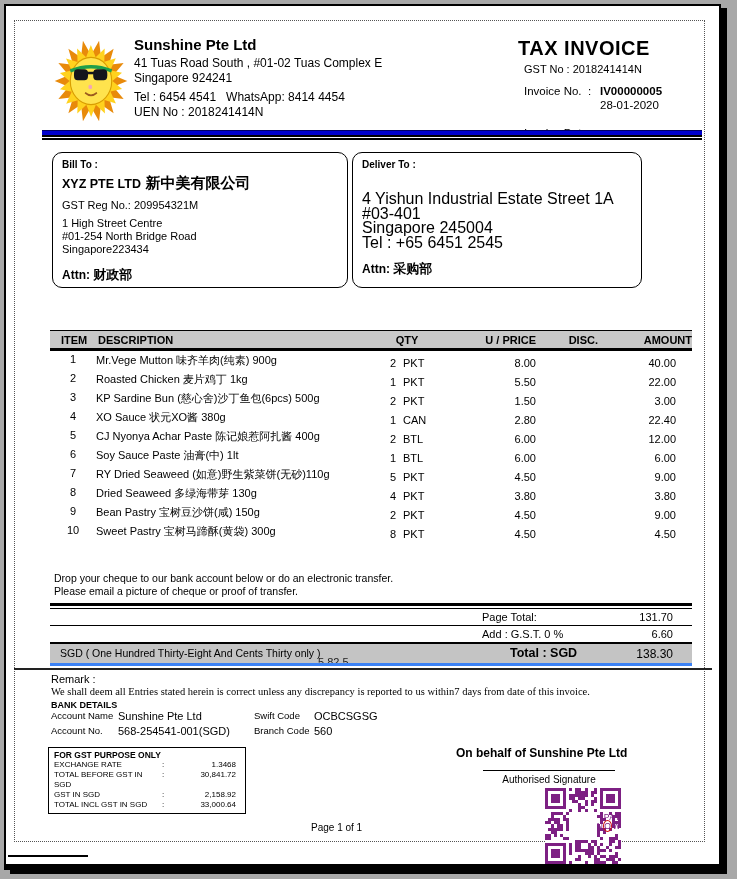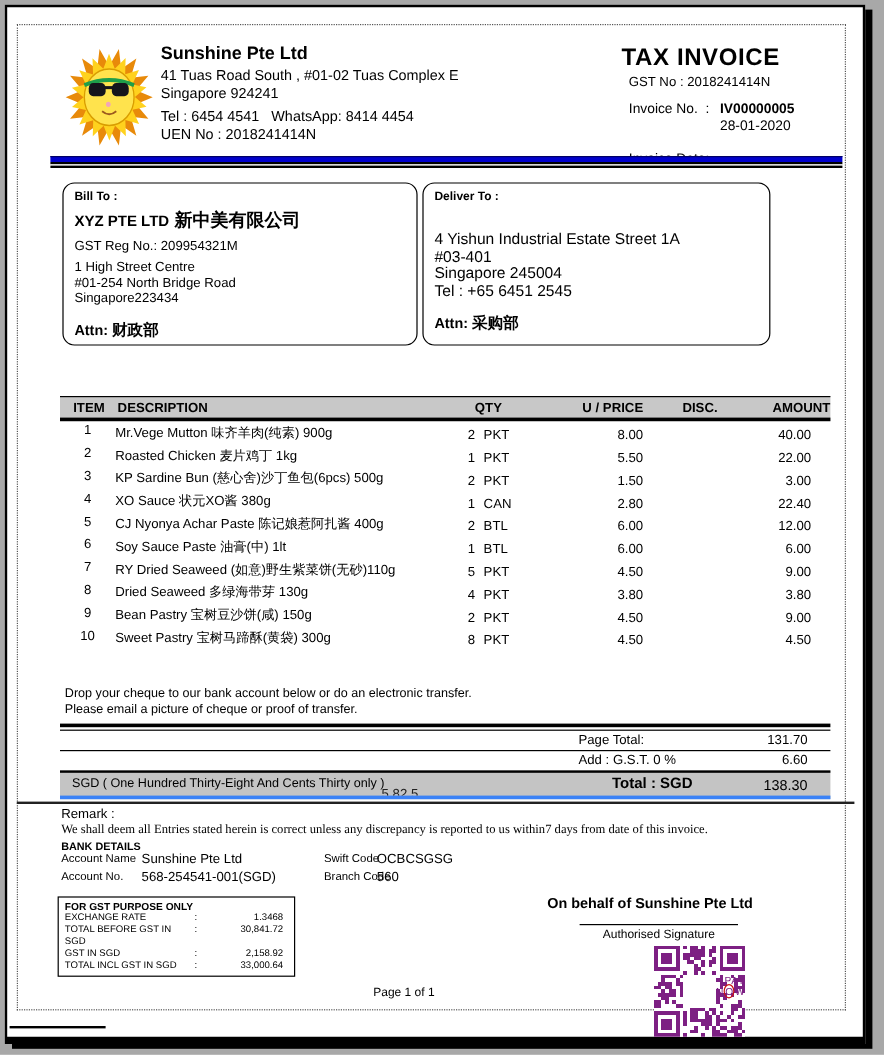--- a/index.html
+++ b/index.html
@@ -43,21 +43,21 @@
   .bill-box{left:46px;top:146px;width:296px;height:136px;}
   .deliver-box{left:346px;top:146px;width:290px;height:136px;}
   .box-label{font-size:10px;font-weight:bold;}
   .bill-name{margin-top:4px;font-weight:bold;}
   .bill-name .en{font-size:12.5px;}
   .bill-name .cn{font-size:15px;}
   .bill-reg{margin-top:6px;font-size:11px;}
   .bill-addr{margin-top:6px;font-size:11px;line-height:13px;}
   .attn-line{margin-top:10px;font-weight:bold;font-size:12px;}
   .attn-line .cn{font-size:13px;}
-  .dl-addr{margin-top:22px;font-size:13px;line-height:14.5px;}
+  .dl-addr{margin-top:22px;font-size:16px;line-height:14.5px;}
   
   .items{left:44px;top:324px;width:642px;}
   .thead{display:flex;background:#c8c8c8;border-top:1px solid #000;border-bottom:3px solid #000;
          font-weight:bold;font-size:11px;height:17px;align-items:center;}
   .h-item{width:46px;padding-left:11px;box-sizing:border-box;}
   .h-desc{width:278px;padding-left:2px;box-sizing:border-box;}
   .h-qty{width:66px;text-align:center;}
   .h-uprice{width:96px;text-align:right;}
   .h-disc{width:62px;text-align:right;}
   .h-amt{flex:1;text-align:right;}
@@ -88,21 +88,21 @@
   
   .remark-label{left:45px;top:667px;font-size:11px;}
   .remark-text{left:45px;top:680px;width:625px;font-size:10.5px;font-family:Liberation Serif, serif;}
   .bank-title{left:45px;top:694px;font-size:9px;font-weight:bold;}
   .bk-label{font-size:9.5px;}
   .bk-value{font-size:11px;}
   .bk-r1{top:704px;}
   .bk-r2{top:719px;}
   .bk-l1{left:45px;}
   .bk-v1{left:112px;}
-  .bk-l2{left:264px;}
+  .bk-l2{left:248px;}
   .bk-v2{left:308px;}
   .on-behalf{left:450px;top:740px;font-size:12px;font-weight:bold;}
   
   .gst-box{left:42px;top:741px;width:198px;border:1.5px solid #000;padding:2px 5px 3px 5px;box-sizing:border-box;font-size:8px;line-height:10px;}
   .gst-title{font-weight:bold;font-size:8.5px;}
   .gst-row{display:flex;}
   .gst-row .gl{width:108px;}
   .gst-row .gc{width:10px;}
   .gst-row .gv{flex:1;text-align:right;padding-right:4px;}
   

